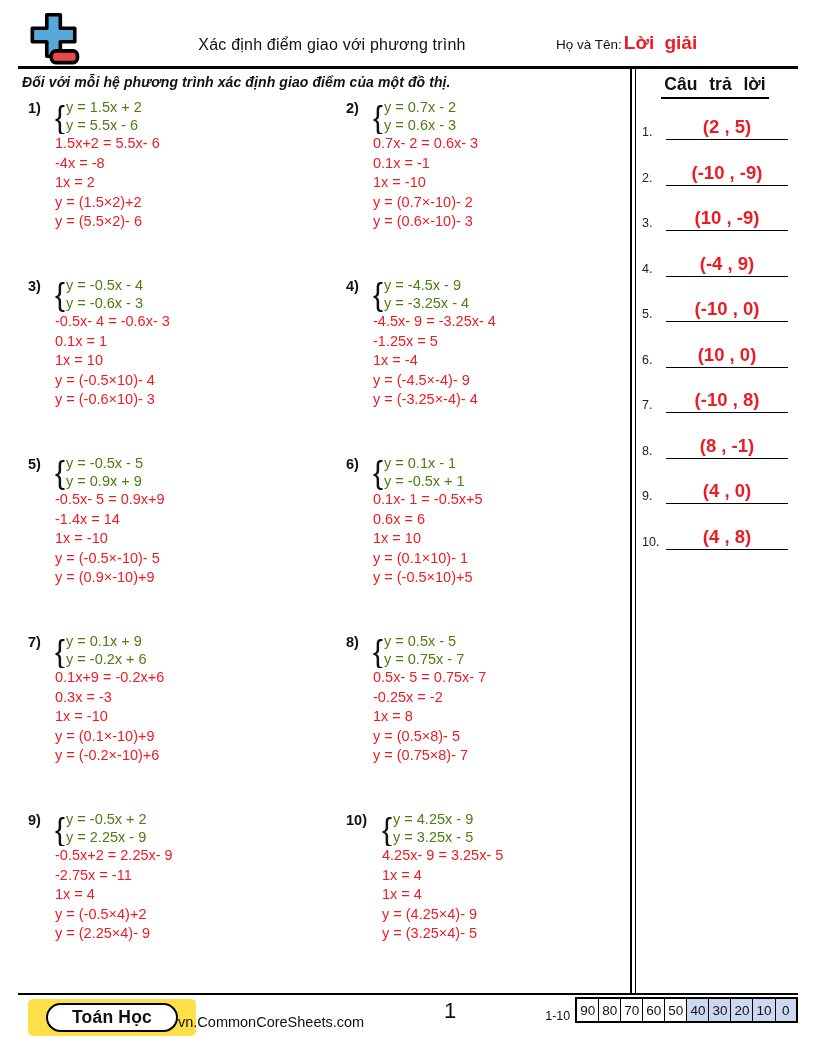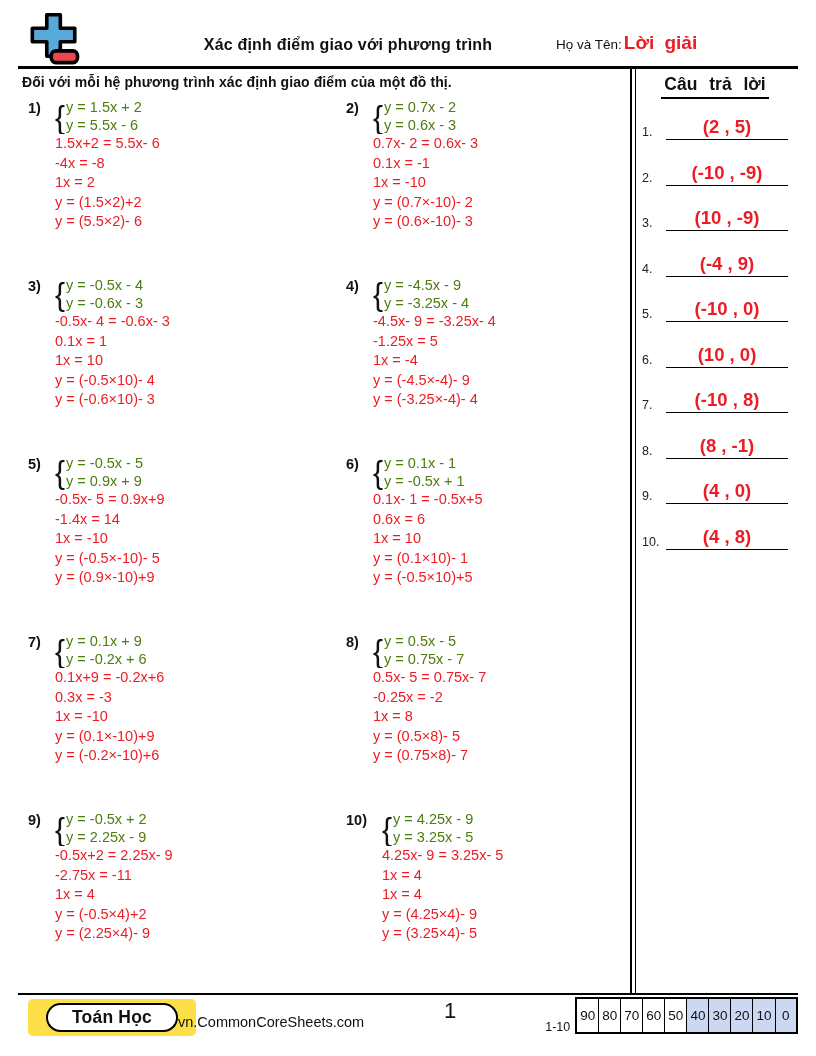--- a/index.html
+++ b/index.html
@@ -10,29 +10,29 @@
   }
   *{margin:0;padding:0;box-sizing:border-box;}
   html,body{background:#888;}
   .page{
     width:816px;height:1056px;background:#fff;position:relative;margin:0 auto;
     font-family:"Liberation Sans",sans-serif;color:#111;overflow:hidden;
   }
   
   .header{position:relative;height:68px;}
   .logo{position:absolute;left:26px;top:12px;width:56px;height:56px;}
-  .title{position:absolute;left:18px;width:660px;top:36px;text-align:center;font-size:16px;font-weight:700;letter-spacing:.2px;}
+  .title{position:absolute;left:2px;width:660px;top:36px;text-align:center;font-size:16px;font-weight:400;letter-spacing:.2px;}
   .nameline{position:absolute;left:556px;top:32px;display:flex;align-items:baseline;white-space:nowrap;}
   .name-label{font-size:13.5px;}
   .name-value{font-size:19px;font-weight:bold;color:var(--red);word-spacing:5px;margin-left:2px;text-align:right;}
   .headrule{position:absolute;top:66px;left:18px;right:18px;height:3px;background:#000;}
   
   .body{position:absolute;top:69px;left:18px;right:18px;bottom:63px;display:flex;}
   .main{width:612px;}
-  .instruction{font-size:14px;font-weight:bold;padding:5px 0 0 4px;letter-spacing:.1px;}
+  .instruction{font-size:14px;font-weight:bold;padding:5px 0 0 4px;letter-spacing:.1px;font-style:italic;}
   .problems{display:grid;grid-template-columns:318px 1fr;grid-auto-rows:178px;padding-top:9px;margin-left:10px;}
   .problem{display:flex;}
   .pnum{width:27px;font-size:14.5px;font-weight:bold;padding-top:1px;flex:0 0 auto;}
   .pnum.wide{width:36px;}
   .system{display:flex;align-items:center;}
   .brace{font-size:30px;line-height:34px;font-weight:500;margin-right:1px;transform:scaleY(1.05);}
   .eq{font-size:14.5px;line-height:17.5px;color:#4d7c0f;}
   .work{font-size:14.5px;line-height:19.5px;color:var(--red);}
   .work:first-of-type{margin-top:4px;}
   
@@ -46,21 +46,21 @@
   
   .footrule{position:absolute;left:18px;right:18px;bottom:61px;height:2.5px;background:#000;}
   .footer{position:absolute;left:18px;right:18px;bottom:0;height:60px;}
   .badge{position:absolute;left:10px;top:3px;width:168px;height:37px;background:#fde047;border-radius:5px;display:flex;align-items:center;justify-content:center;}
   .badge-pill{width:132px;height:29px;background:#fff;border:2.5px solid #000;border-radius:15px;display:flex;align-items:center;justify-content:center;font-size:17.5px;font-weight:bold;letter-spacing:.2px;}
   .site{position:absolute;left:160px;top:18px;font-size:14.5px;color:#111;}
   .page-num{position:absolute;left:352px;top:2px;width:160px;text-align:center;font-size:22px;font-weight:500;}
   .scores{position:absolute;right:0;top:1px;display:flex;align-items:flex-end;}
   .score-label{font-size:12.5px;margin:4px 5px 0 0;}
   table.scoretbl{border-collapse:collapse;border:2px solid #000;}
-  table.scoretbl td{border:1px solid #000;min-width:22px;height:35px;text-align:center;font-size:13.5px;padding:0 3px;}
+  table.scoretbl td{border:1px solid #000;min-width:22px;height:24px;text-align:center;font-size:13.5px;padding:0 3px;}
   table.scoretbl td.blue{background:var(--score-blue);}
 </style>
 </head>
 <body>
 
 <div class="page">
 
   <div class="header">
     <div class="logo">
       <svg width="56" height="56" viewBox="0 0 60 62">

